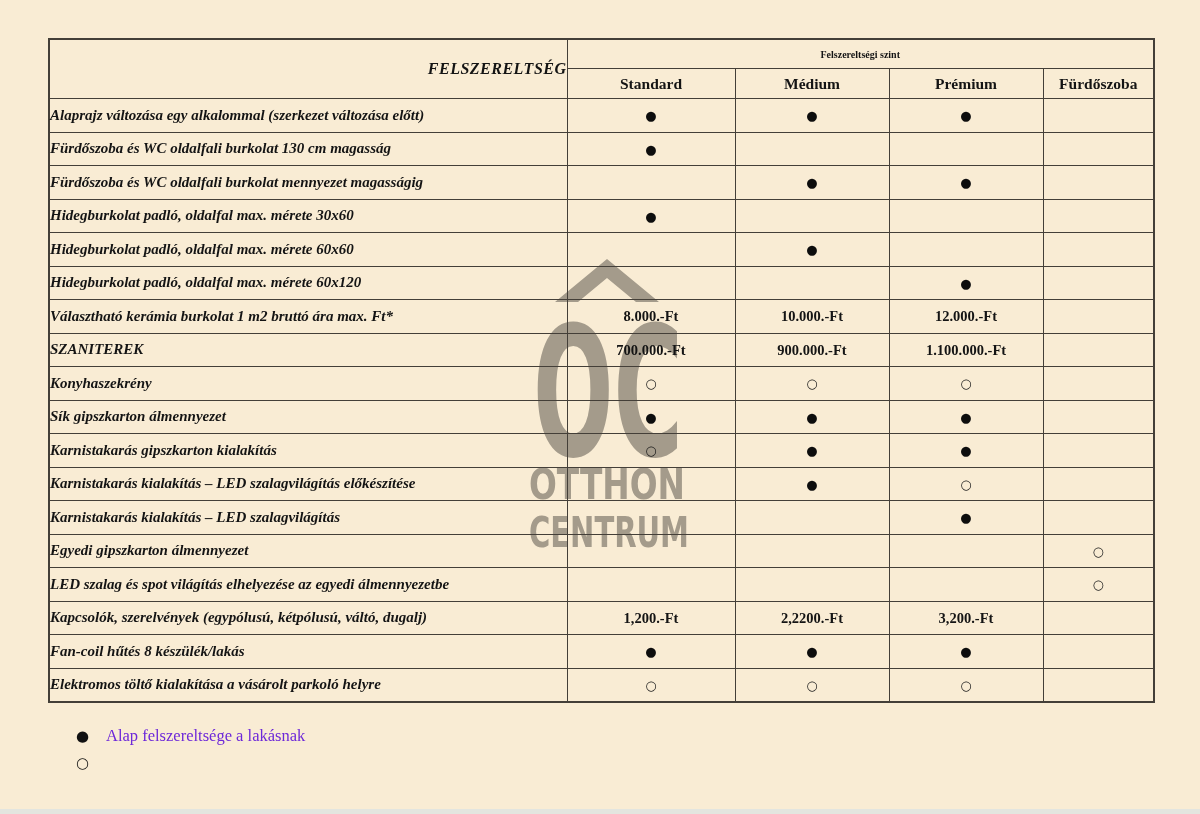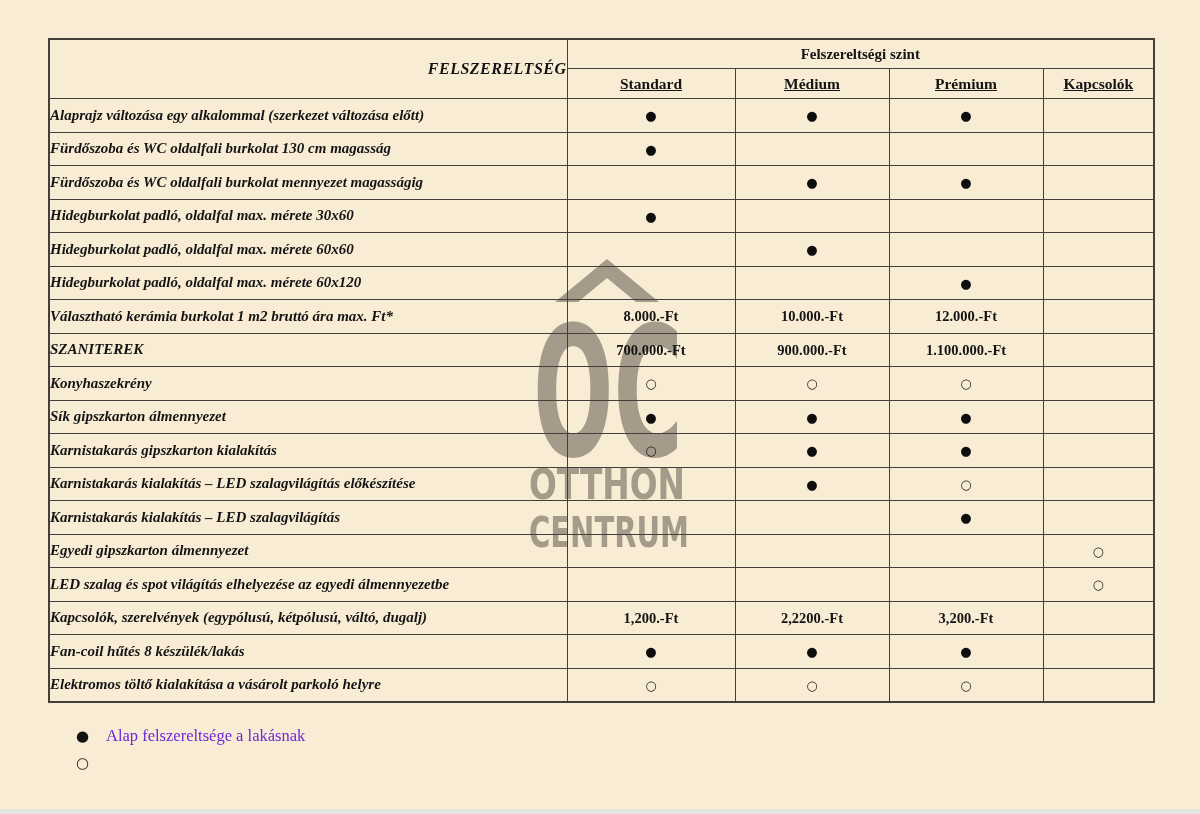--- a/index.html
+++ b/index.html
@@ -46,31 +46,30 @@
   }
   table.equip { border: 2px solid #443f38; }
   th.corner {
     font-size: 16px;
     font-weight: bold;
     font-style: italic;
     text-align: right;
     letter-spacing: 0.5px;
   }
   th.group {
-    font-size: 15px;
+    font-size: 10px;
     font-weight: bold;
     height: 28px;
     text-align: center;
   }
   th.colname {
     font-size: 15.5px;
     font-weight: bold;
     height: 29px;
     text-align: center;
-    text-decoration: underline;
   }
   td.label {
     font-size: 15px;
     font-weight: bold;
     font-style: italic;
     text-align: left;
     padding-left: 9px;
     height: 32.5px;
   }
   td.cell { text-align: center; vertical-align: middle; }
@@ -152,21 +151,21 @@
     </colgroup>
     <thead>
       <tr>
         <th class="corner" rowspan="2">FELSZERELTSÉG</th>
         <th class="group" colspan="4">Felszereltségi szint</th>
       </tr>
       <tr id="col-header-row">
           <th class="colname">Standard</th>
           <th class="colname">Médium</th>
           <th class="colname">Prémium</th>
-          <th class="colname">Kapcsolók</th>
+          <th class="colname">Fürdőszoba</th>
         </tr>
     </thead>
     <tbody id="table-body">
         <tr>
           <td class="label">Alaprajz változása egy alkalommal (szerkezet változása előtt)</td>
           <td class="cell"><span class="dot-filled">●</span></td>
           <td class="cell"><span class="dot-filled">●</span></td>
           <td class="cell"><span class="dot-filled">●</span></td>
           <td class="cell"></td>
         </tr>

